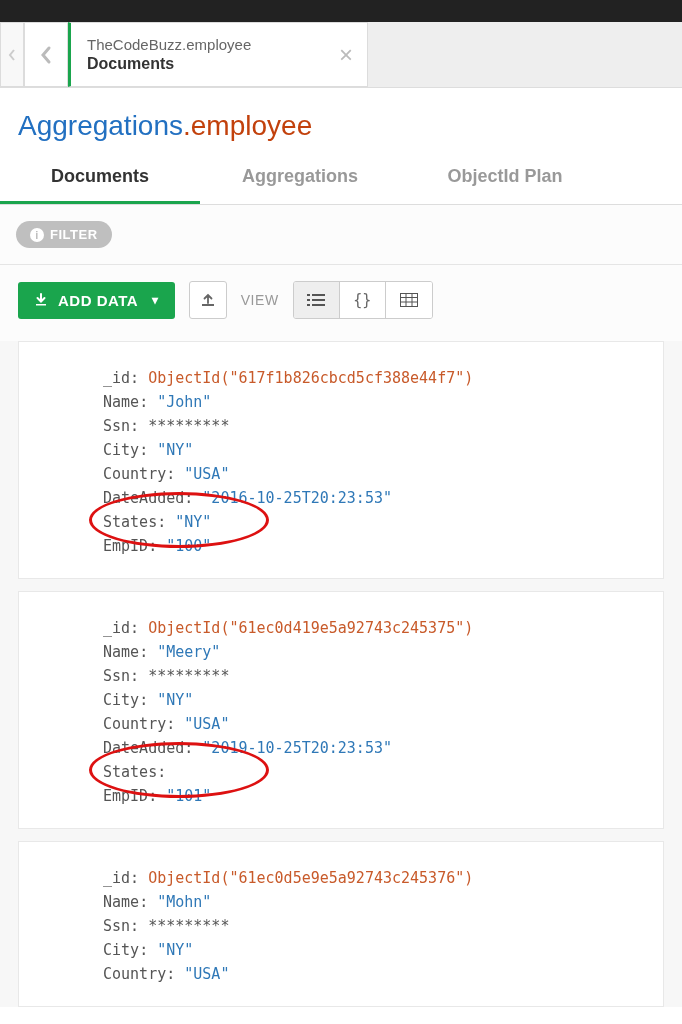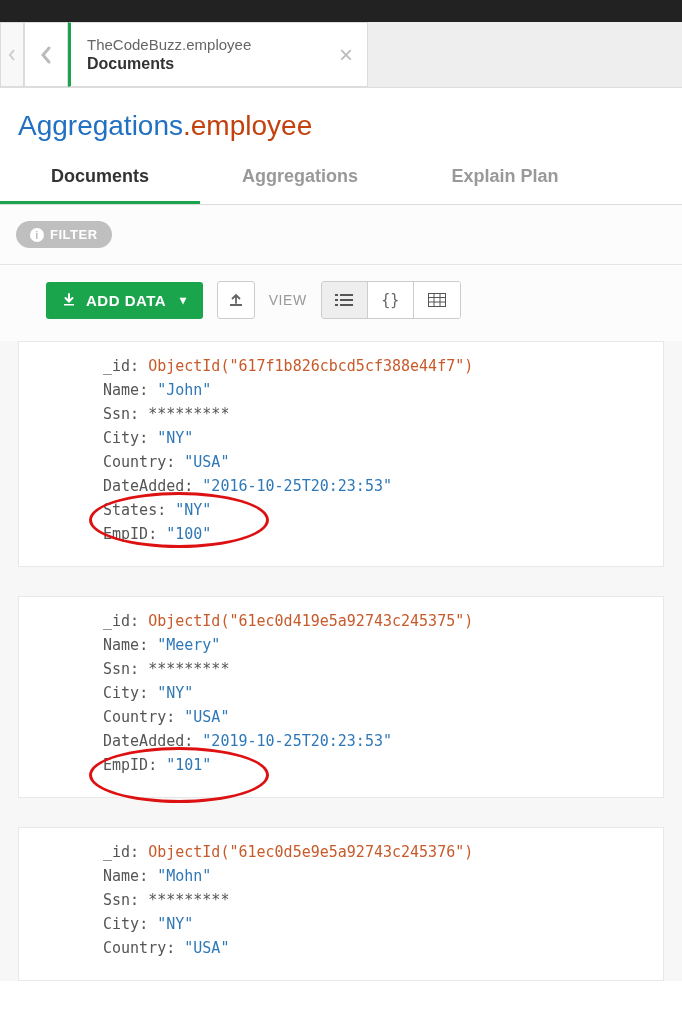--- a/index.html
+++ b/index.html
@@ -17,30 +17,30 @@
   .ns { font-size: 28px; font-weight: 400; }
   .ns-db { color: #2270c1; }
   .ns-col { color: #c2410c; }
   .tabs-row { display: flex; border-bottom: 1px solid #ddd; }
   .vtab { padding: 14px 0; font-size: 18px; font-weight: 600; color: #999; text-align: center; }
   .vtab.active { color: #333; border-bottom: 3px solid #1aa54d; }
   .filter-row { padding: 16px 16px; border-bottom: 1px solid #e5e5e5; background: #fcfcfc; }
   .filter-pill { display: inline-flex; align-items: center; gap: 6px; background: #bfbfbf; color: #fff; border-radius: 14px; padding: 6px 14px; font-size: 13px; font-weight: 700; letter-spacing: 0.5px; }
   .filter-icon { display: inline-flex; width: 14px; height: 14px; border-radius: 50%; background: #fff; color: #bfbfbf; align-items: center; justify-content: center; font-size: 11px; font-weight: 900; }
   .toolbar { display: flex; align-items: center; gap: 14px; padding: 16px 18px 22px 18px; background: #fcfcfc; }
-  .add-btn { display: inline-flex; align-items: center; gap: 10px; background: #1aa54d; color: #fff; font-weight: 700; letter-spacing: 0.5px; font-size: 15px; padding: 10px 16px; border-radius: 3px; border: none; margin-left: 28px; }
+  .add-btn { display: inline-flex; align-items: center; gap: 10px; background: #1aa54d; color: #fff; font-weight: 700; letter-spacing: 0.5px; font-size: 15px; padding: 10px 16px; border-radius: 3px; border: none; }
   .caret-down { margin-left: 4px; font-size: 12px; }
   .export-btn { width: 38px; height: 38px; border: 1px solid #ccc; background: #fff; border-radius: 3px; display: flex; align-items: center; justify-content: center; color: #666; }
   .view-label { color: #999; font-weight: 400; letter-spacing: 0.6px; font-size: 14px; }
   .view-group { display: flex; border: 1px solid #ccc; border-radius: 3px; overflow: hidden; }
   .view-btn { width: 46px; height: 36px; display: flex; align-items: center; justify-content: center; background: #fff; color: #666; border-right: 1px solid #ccc; font-size: 14px; }
   .view-btn:last-child { border-right: none; }
   .view-btn.active { background: #eee; }
   .docs { padding: 0 18px; background: #f7f7f7; }
-  .doc { background: #fff; border: 1px solid #e8e8e8; padding: 12px 18px 20px 84px; margin-bottom: 29px; font-family: ui-monospace, SFMono-Regular, Menlo, Consolas, monospace; font-size: 15px; line-height: 1.6; color: #555; position: relative; }
+  .doc { background: #fff; border: 1px solid #e8e8e8; padding: 24px 18px 20px 84px; margin-bottom: 12px; font-family: ui-monospace, SFMono-Regular, Menlo, Consolas, monospace; font-size: 15px; line-height: 1.6; color: #555; position: relative; }
   .doc:first-child { margin-top: 0; }
   .k { color: #555; }
   .colon { color: #555; }
   .v-str { color: #2f78b7; }
   .v-fn { color: #c85a2a; }
   .v-plain { color: #555; }
   .row { white-space: nowrap; }
   .circle { position: absolute; width: 180px; height: 56px; border: 3px solid #d11; border-radius: 50%; pointer-events: none; }
   svg { display: block; }
 </style>
@@ -71,21 +71,21 @@
 
 <div class="header">
   <div class="ns">
     <span class="ns-db">Aggregations</span><span class="ns-col">.employee</span>
   </div>
 </div>
 
 <div class="tabs-row">
   <div class="vtab active" style="width:200px;">Documents</div>
   <div class="vtab" style="width:200px;">Aggregations</div>
-  <div class="vtab" style="width:210px;">Explain Plan</div>
+  <div class="vtab" style="width:210px;">ObjectId Plan</div>
 </div>
 
 <div class="filter-row">
   <span class="filter-pill">
     <span class="filter-icon">i</span>
     <span>FILTER</span>
   </span>
 </div>
 
 <div class="toolbar">
@@ -144,20 +144,21 @@
       <div class="row"><span class="k">EmpID</span><span class="colon">: </span><span class="v-str">"100"</span></div>
       <div class="circle" style="left: 70px; top: 150px;"></div>
     </div>
     <div class="doc">
       <div class="row"><span class="k">_id</span><span class="colon">: </span><span class="v-fn">ObjectId("61ec0d419e5a92743c245375")</span></div>
       <div class="row"><span class="k">Name</span><span class="colon">: </span><span class="v-str">"Meery"</span></div>
       <div class="row"><span class="k">Ssn</span><span class="colon">: </span><span class="v-plain">*********</span></div>
       <div class="row"><span class="k">City</span><span class="colon">: </span><span class="v-str">"NY"</span></div>
       <div class="row"><span class="k">Country</span><span class="colon">: </span><span class="v-str">"USA"</span></div>
       <div class="row"><span class="k">DateAdded</span><span class="colon">: </span><span class="v-str">"2019-10-25T20:23:53"</span></div>
+      <div class="row"><span class="k">States</span><span class="colon">: </span><span class="v-plain"></span></div>
       <div class="row"><span class="k">EmpID</span><span class="colon">: </span><span class="v-str">"101"</span></div>
       <div class="circle" style="left: 70px; top: 150px;"></div>
     </div>
     <div class="doc">
       <div class="row"><span class="k">_id</span><span class="colon">: </span><span class="v-fn">ObjectId("61ec0d5e9e5a92743c245376")</span></div>
       <div class="row"><span class="k">Name</span><span class="colon">: </span><span class="v-str">"Mohn"</span></div>
       <div class="row"><span class="k">Ssn</span><span class="colon">: </span><span class="v-plain">*********</span></div>
       <div class="row"><span class="k">City</span><span class="colon">: </span><span class="v-str">"NY"</span></div>
       <div class="row"><span class="k">Country</span><span class="colon">: </span><span class="v-str">"USA"</span></div>
     </div>

